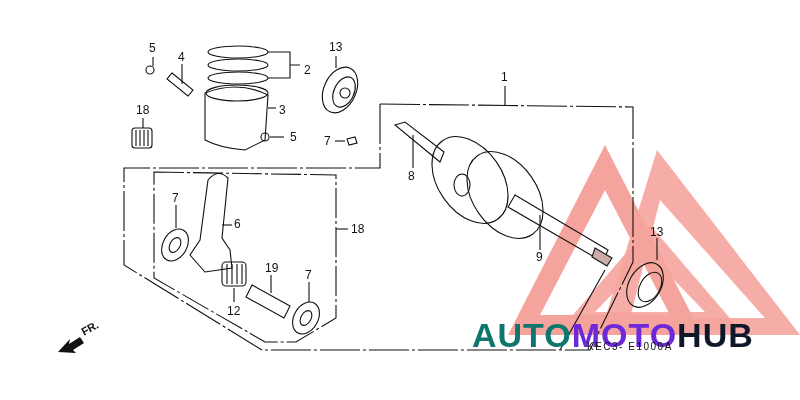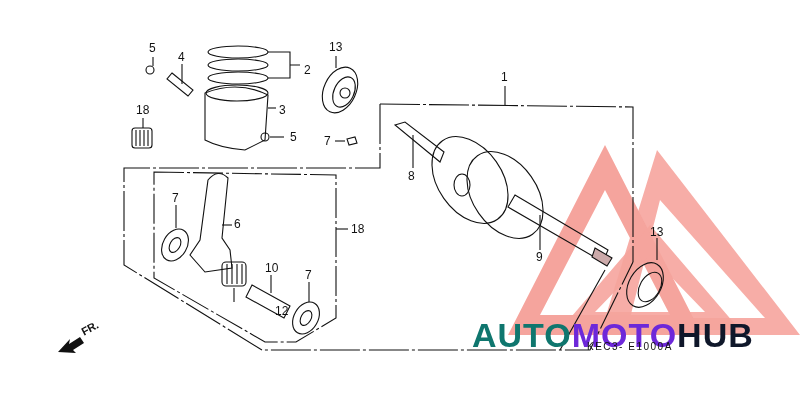--- a/index.html
+++ b/index.html
@@ -101,23 +101,23 @@
 <span class="callout" style="left:304px;top:64px;">2</span>
 <span class="callout" style="left:279px;top:104px;">3</span>
 <span class="callout" style="left:178px;top:51px;">4</span>
 <span class="callout" style="left:149px;top:42px;">5</span>
 <span class="callout" style="left:290px;top:131px;">5</span>
 <span class="callout" style="left:234px;top:218px;">6</span>
 <span class="callout" style="left:172px;top:192px;">7</span>
 <span class="callout" style="left:305px;top:269px;">7</span>
 <span class="callout" style="left:408px;top:170px;">8</span>
 <span class="callout" style="left:536px;top:251px;">9</span>
-<span class="callout" style="left:265px;top:262px;">10</span>
+<span class="callout" style="left:265px;top:262px;">19</span>
 <span class="callout" style="left:324px;top:135px;">7</span>
-<span class="callout" style="left:227px;top:305px;margin-left:48px;">12</span>
+<span class="callout" style="left:227px;top:305px;">12</span>
 <span class="callout" style="left:329px;top:41px;">13</span>
 <span class="callout" style="left:650px;top:226px;">13</span>
 <span class="callout" style="left:136px;top:104px;">18</span>
 <span class="callout" style="left:351px;top:223px;">18</span>
 
 <span class="fr-label">FR.</span>
 
 <div class="logo">
   <span class="auto">AUTO</span><span class="moto">MOTO</span><span class="hub">HUB</span>
 </div>

